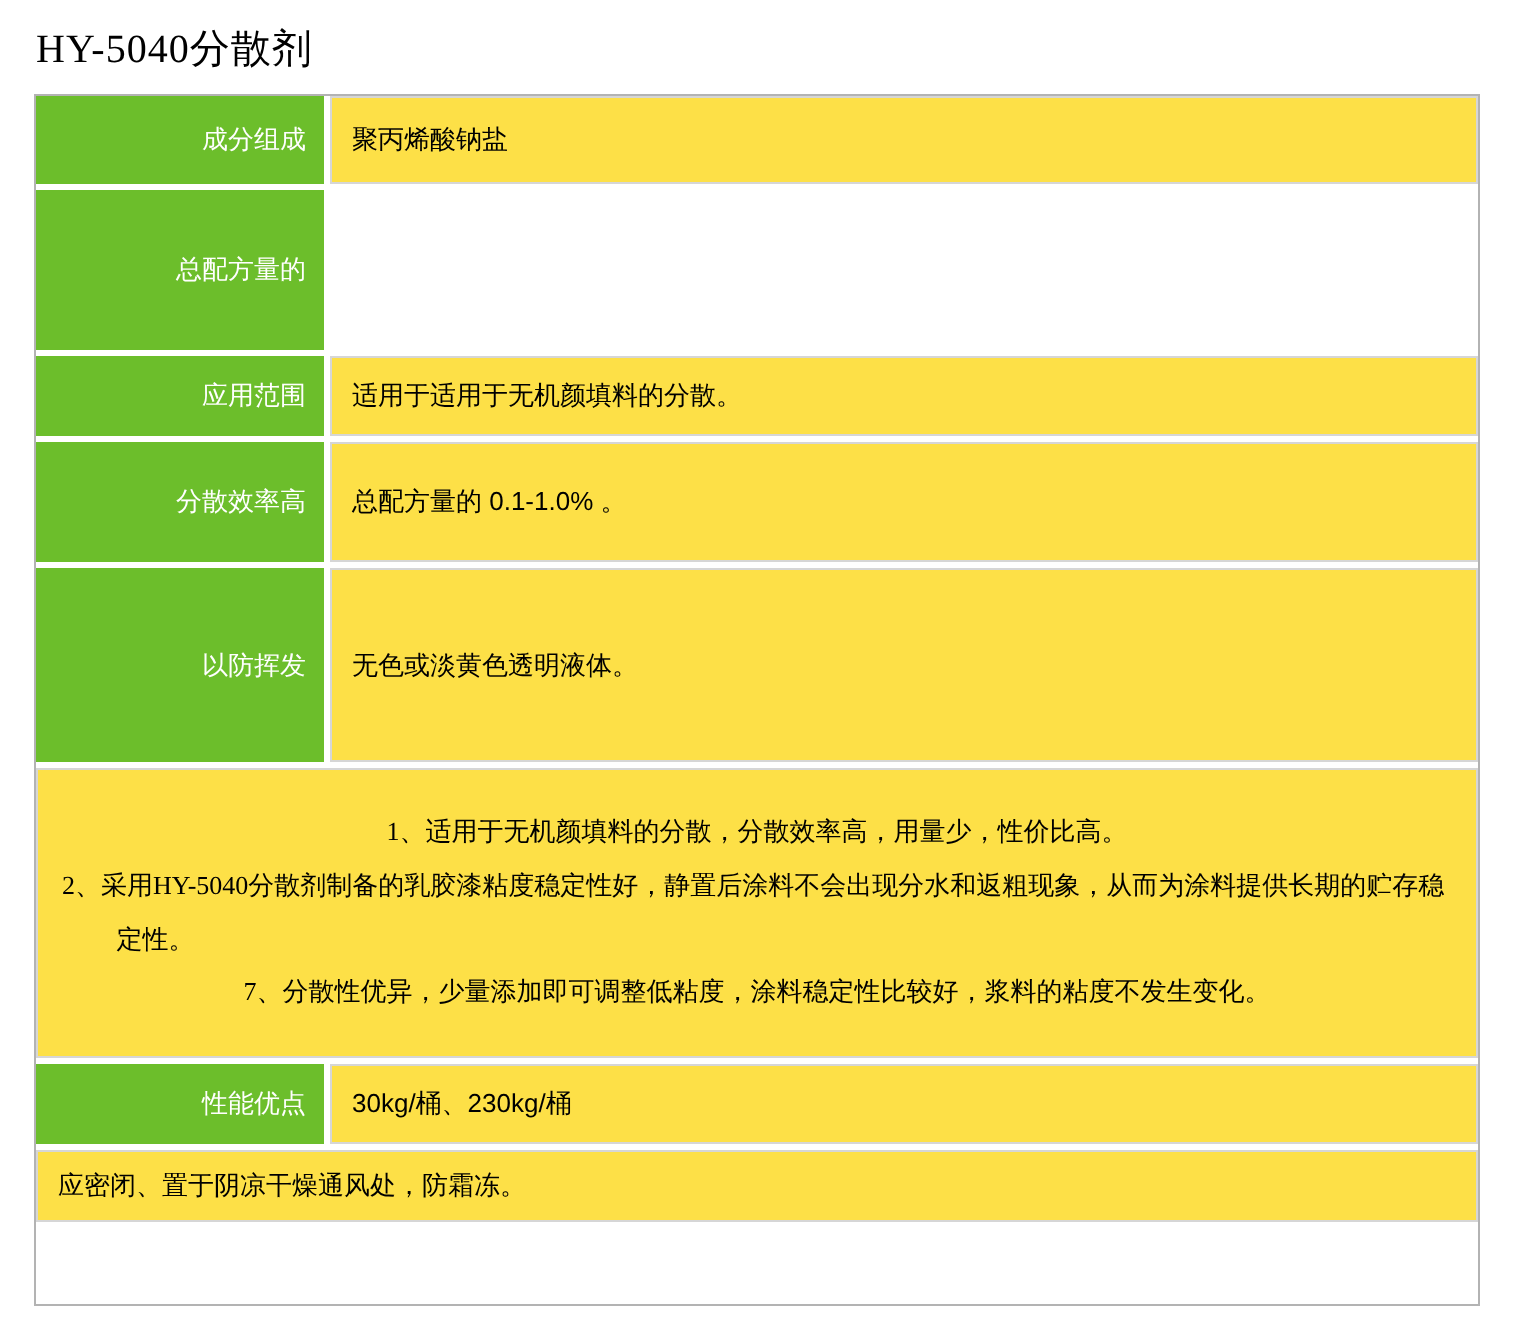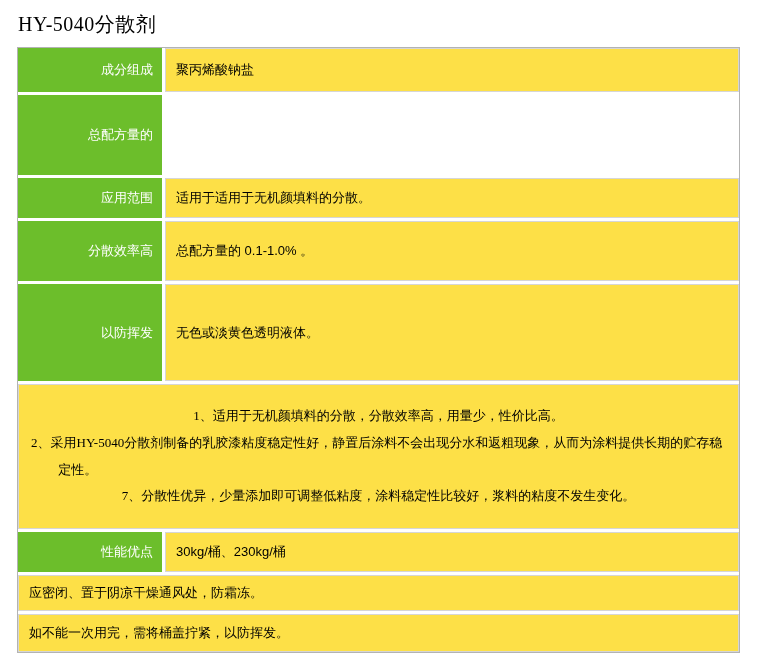--- a/index.html
+++ b/index.html
@@ -108,16 +108,15 @@
   <div class="row r7">
     <div class="label">性能优点</div>
     <div class="content">30kg/桶、230kg/桶</div>
   </div>
 
   <div class="row r8">
     <div class="content">应密闭、置于阴凉干燥通风处，防霜冻。</div>
   </div>
 
   <div class="row r9">
-    <div class="content">如不能一次用完，需将桶盖拧紧，以防挥发。</div>
   </div>
 
 </div>
 
 </body></html>

